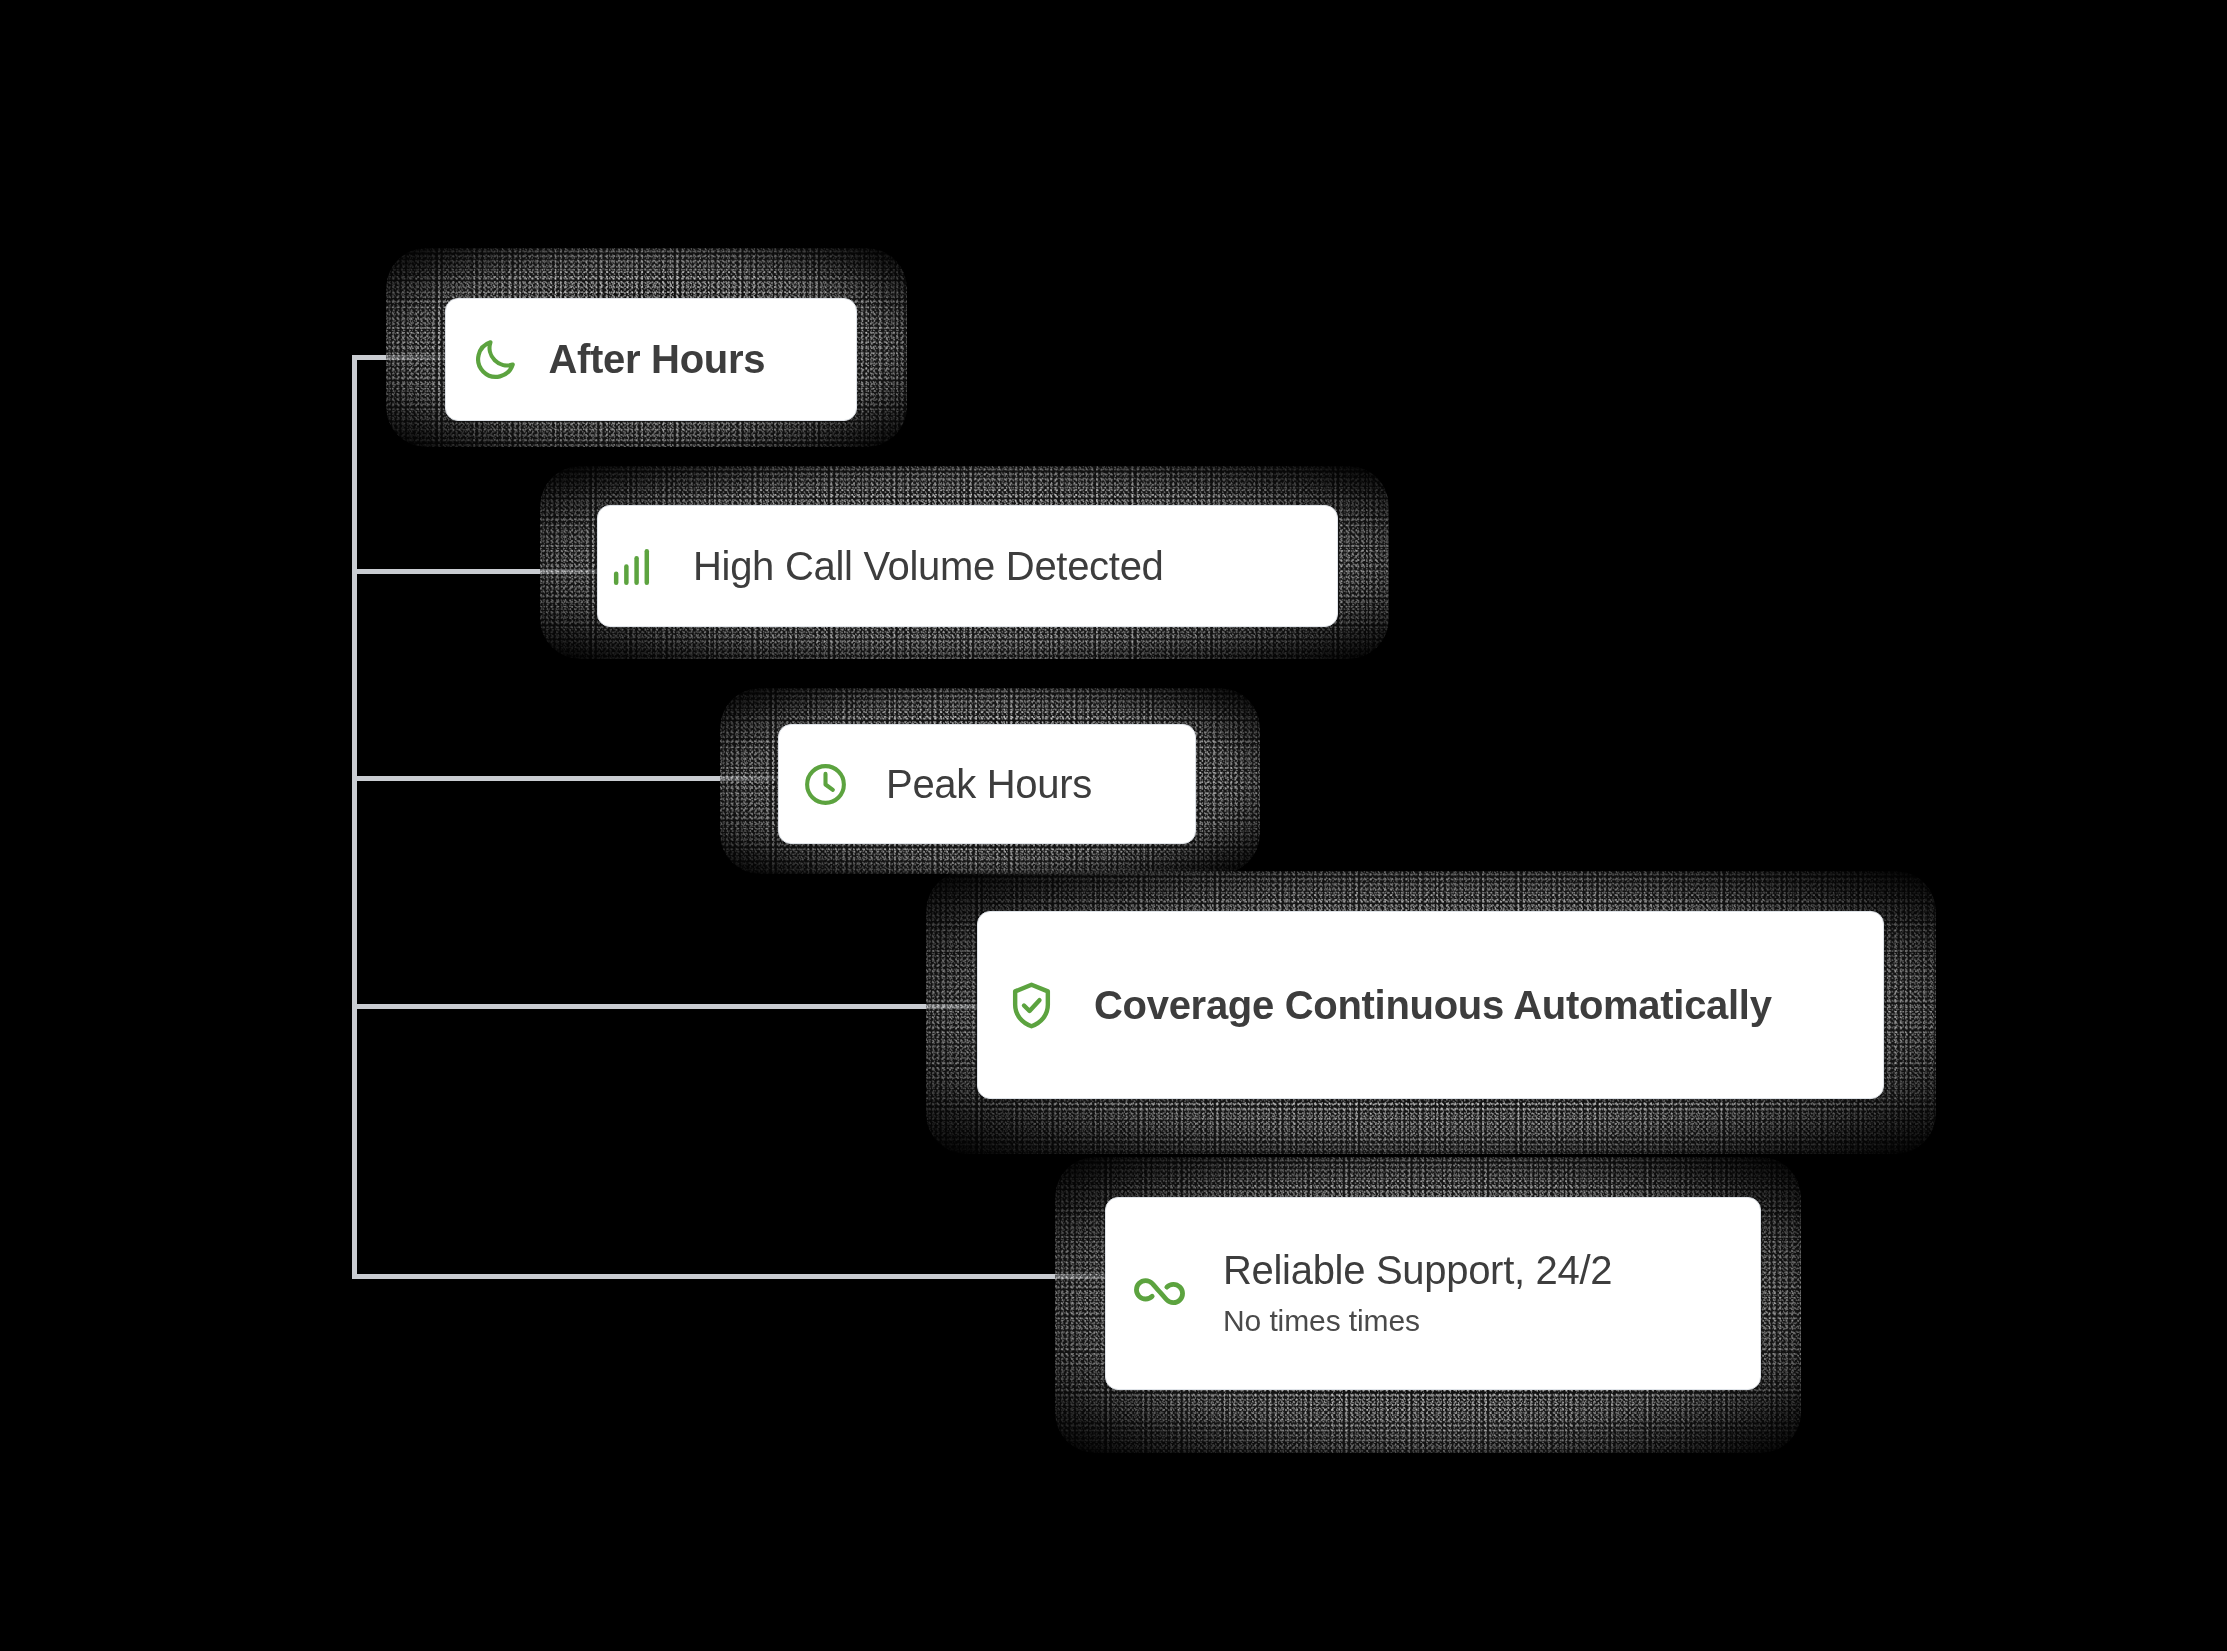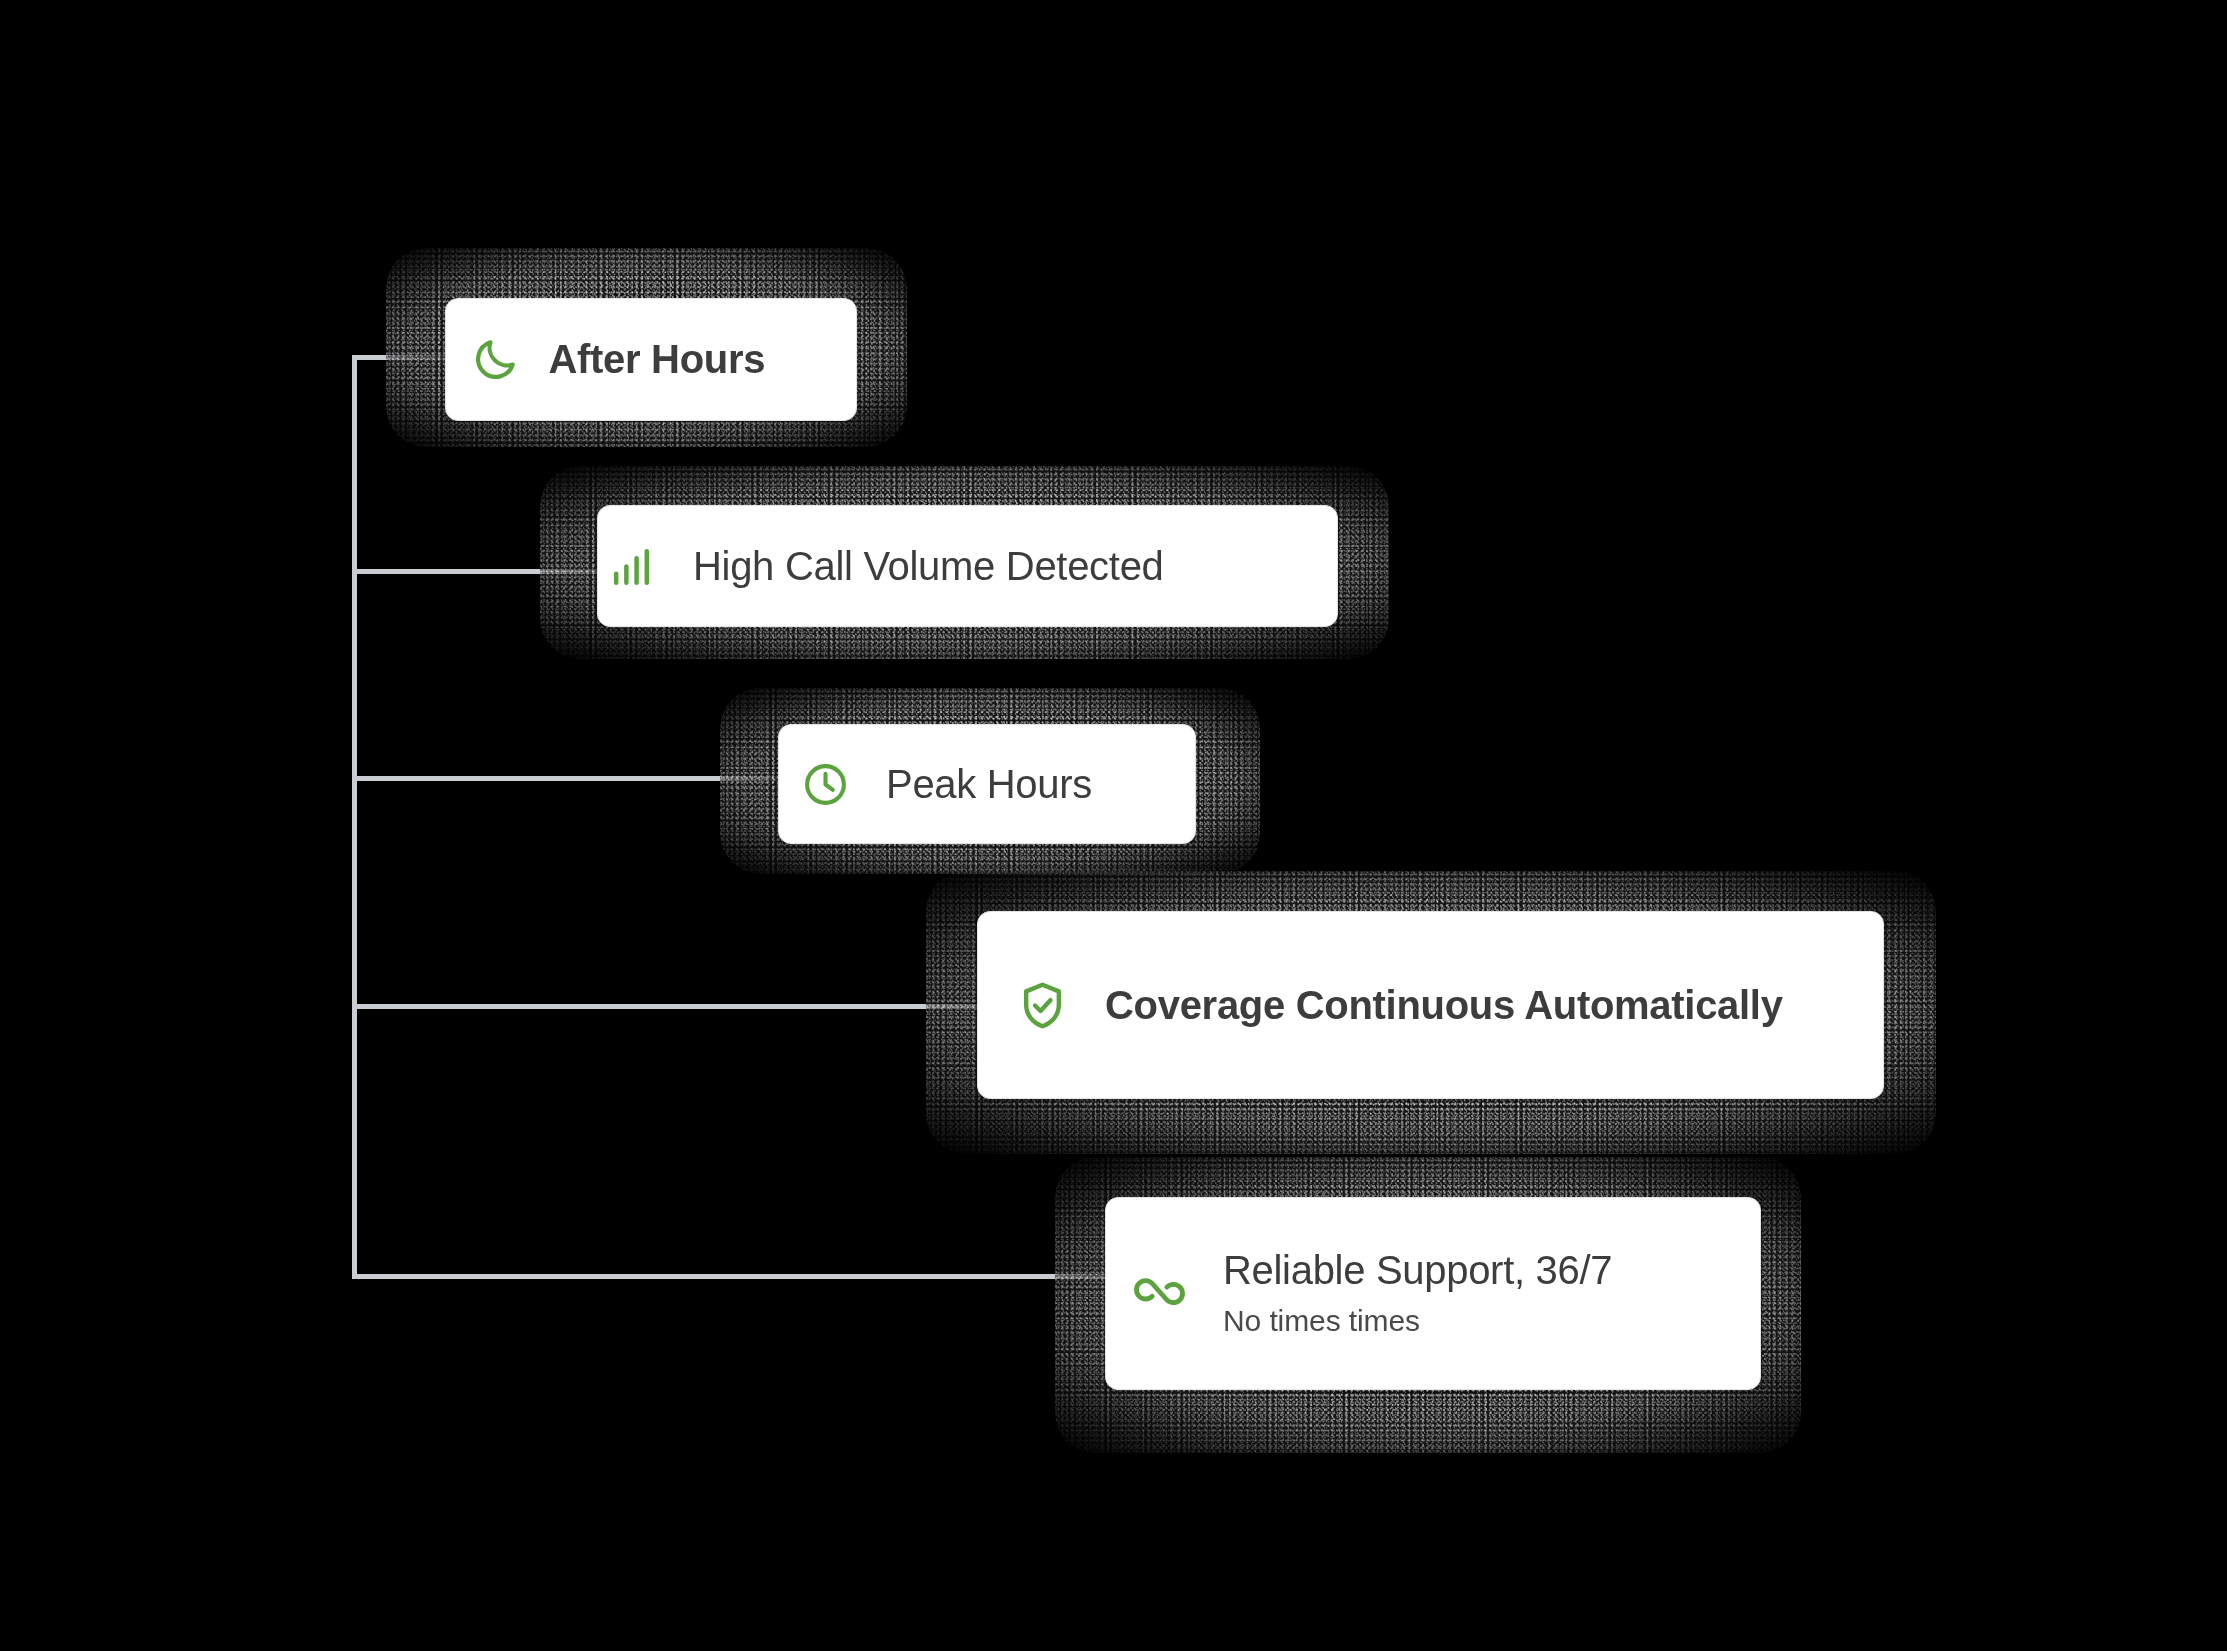--- a/index.html
+++ b/index.html
@@ -129,21 +129,21 @@
   #card-high-volume  { left: 540px;  top: 466px;  }
   #card-high-volume  .halo { left: 0;   top: 0;    width: 849px; height: 193px; }
   #card-high-volume  .card { left: 57px; top: 39px; width: 741px; height: 122px; padding-left: 10px; }
 
   #card-peak-hours   { left: 720px; top: 688px; }
   #card-peak-hours   .halo { left: 0;   top: 0;    width: 540px;  height: 186px; }
   #card-peak-hours   .card { left: 58px; top: 36px; width: 418px;  height: 120px; padding-left: 22px; }
 
   #card-coverage     { left: 926px; top: 871px; }
   #card-coverage     .halo { left: 0;   top: 0;    width: 1010px; height: 283px; }
-  #card-coverage     .card { left: 51px; top: 40px; width: 907px; height: 188px; padding-left: 38px; }
+  #card-coverage     .card { left: 51px; top: 40px; width: 907px; height: 188px; padding-left: 27px; }
 
   #card-reliable     { left: 1055px; top: 1157px; }
   #card-reliable     .halo { left: 0;   top: 0;    width: 746px; height: 296px; }
   #card-reliable     .card { left: 50px; top: 40px; width: 656px; height: 193px; padding-left: 26px; }
 
   .gap-sm { width: 28px; }
   .gap-md { width: 36px; }
 </style>
 </head>
 <body>
@@ -233,20 +233,20 @@
   <div class="card-wrap" id="card-reliable">
     <div class="halo"></div>
     <div class="card">
       <span class="card-icon">
         <svg width="55" height="55" viewBox="0 0 24 24" fill="none" stroke="#5CA33F" stroke-width="2.1" stroke-linecap="round" stroke-linejoin="round">
           <path d="M15.2 9.2a4 4 0 1 1 0 5.6c-1.2-1.2-2-2.4-3.2-3.6s-2-2.4-3.2-3.6a4 4 0 1 0 0 5.6"></path>
         </svg>
       </span>
       <span class="gap-md"></span>
       <div class="card-text">
-        <div class="card-title regular">Reliable Support, 36/7</div>
+        <div class="card-title regular">Reliable Support, 24/2</div>
         <div class="card-sub">No times times</div>
       </div>
     </div>
   </div>
 
 </div>
 
 
 </body></html>

